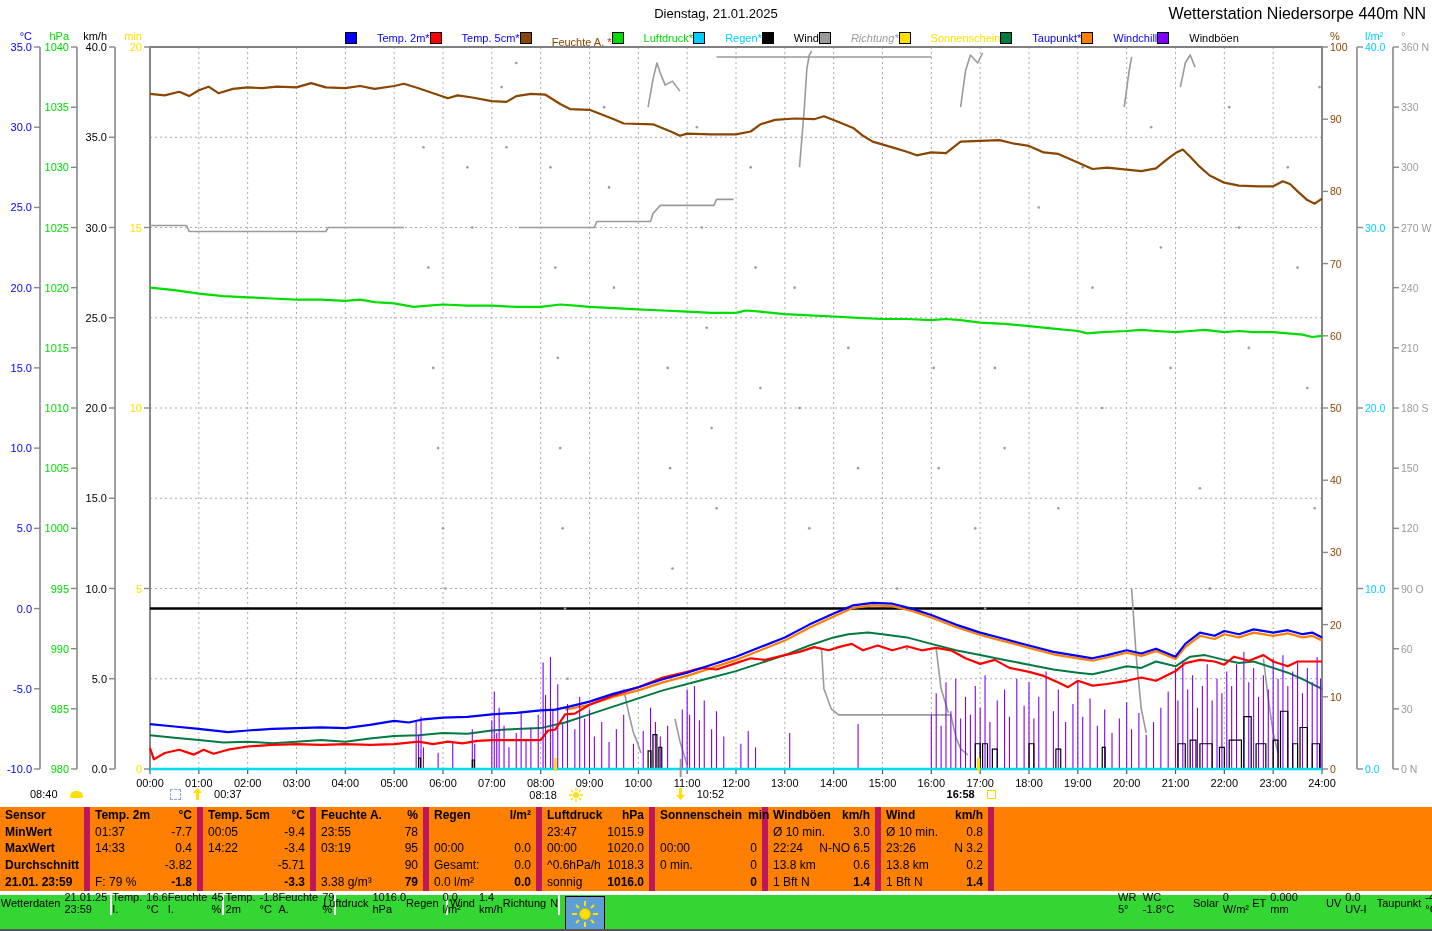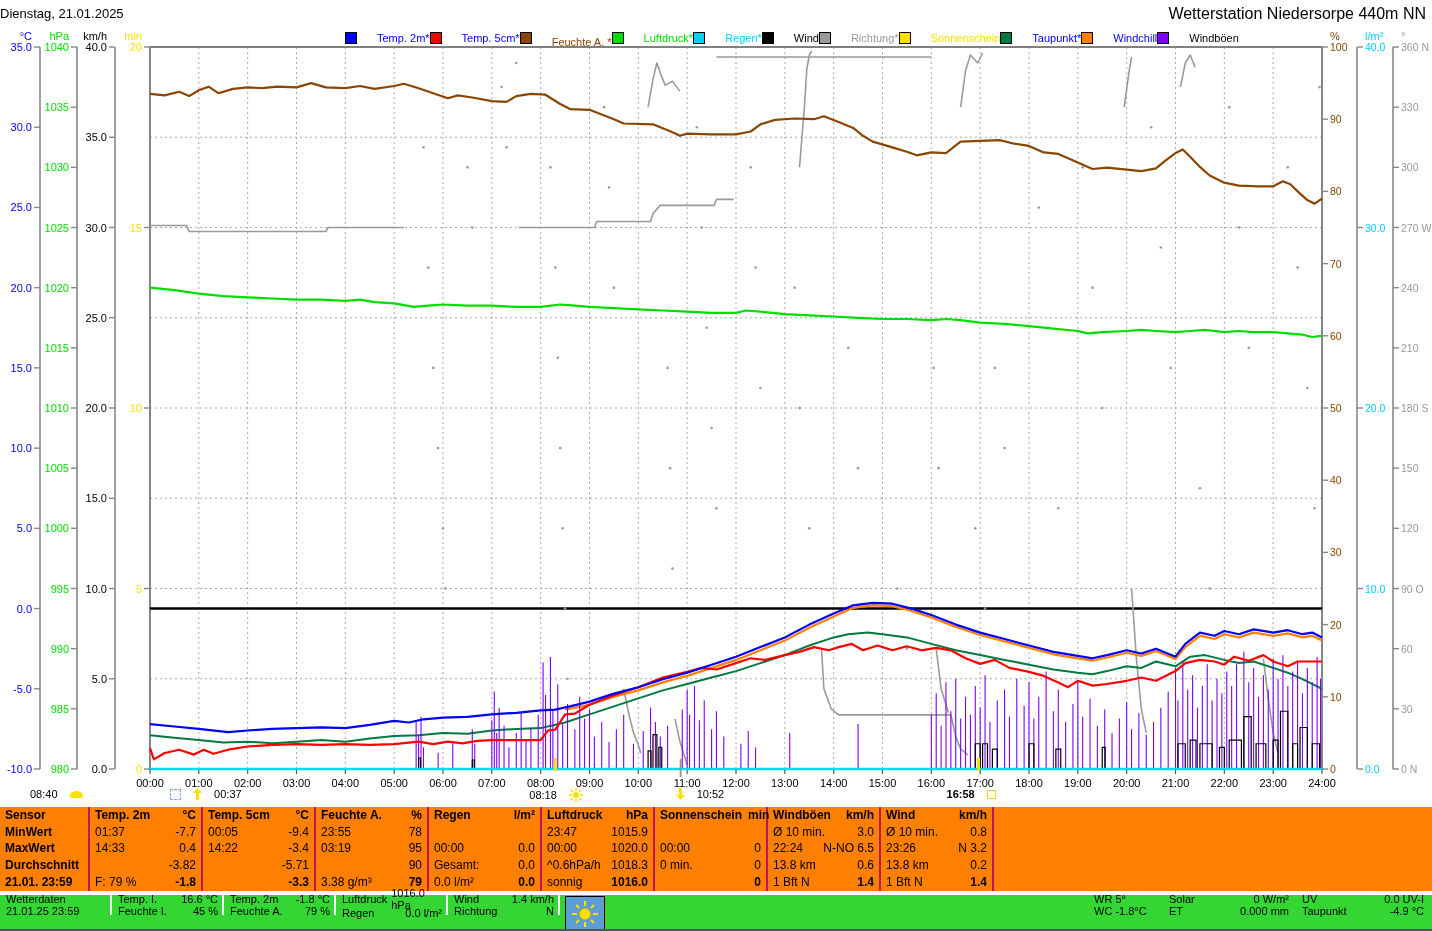--- a/index.html
+++ b/index.html
@@ -1,42 +1,42 @@
 <!DOCTYPE html>
 <html><head>
 <meta charset="utf-8">
 <style>
   html,body{margin:0;padding:0;}
   body{width:1432px;height:931px;position:relative;background:#fff;
        font-family:"Liberation Sans",sans-serif;color:#000;overflow:hidden;}
-  #title{position:absolute;top:6px;left:0;width:100%;font-size:13px;}
+  #title{position:absolute;top:6px;left:0;width:100%;text-align:center;font-size:13px;}
   #station{position:absolute;top:5px;right:6px;font-size:16px;}
   #legend{position:absolute;left:345px;top:28px;width:850px;display:flex;
           justify-content:space-between;font-size:11px;}
   .leg{display:flex;align-items:center;gap:20px;white-space:nowrap;}
   .leg .sq{width:10px;height:10px;border:1px solid #000;display:inline-block;}
   #chart-svg{position:absolute;left:0;top:0;}
   .mk{position:absolute;font-size:11px;display:flex;align-items:center;gap:12px;white-space:nowrap;}
   .dashbox{width:9px;height:9px;border:1px dashed #88a7e0;display:inline-block;}
   .sqopen{width:7px;height:7px;border:1px solid #f4d800;display:inline-block;}
   .moonblob{width:13px;height:7px;background:#ffe000;border-radius:7px 7px 2px 2px;display:inline-block;}
   
   #dtable{position:absolute;top:805px;left:0;width:1432px;height:86px;background:#ff8000;
           display:flex;font-size:12px;border-top:2px solid #fff;box-sizing:border-box;}
-  .tcol{display:flex;flex-direction:column;border-right:2px solid #be185d;
+  .tcol{display:flex;flex-direction:column;border-right:6px solid #be185d;
         padding:0 5px;box-sizing:border-box;flex:0 0 auto;}
   .tcol .trow{height:16.6px;display:flex;justify-content:space-between;align-items:center;gap:6px;}
   .tcol .hdr,.b{font-weight:bold;}
   .tfill{flex:1 1 auto;}
   
   #statusbar{position:absolute;top:893px;left:0;width:1432px;height:36px;background:#33d633;
              font-size:11px;box-sizing:border-box;border-top:2px solid #fff;}
-  .scell{position:absolute;top:0;height:20px;display:flex;flex-direction:column;justify-content:center;
+  .scell{position:absolute;top:0;height:20px;display:flex;flex-direction:row;justify-content:center;
          border-right:2px solid #fff;padding:0 4px;box-sizing:border-box;}
-  .scell.noborder{border-right:none;}
+  .scell.noborder{border-right:none;margin-left:24px;}
   .srow{height:16px;display:flex;justify-content:space-between;align-items:center;gap:4px;}
   #sunbox{position:absolute;top:1px;left:565px;width:38px;height:33px;background:#5d9fd4;
           border:1px solid #000;display:flex;align-items:center;justify-content:center;}
   #bottomline{position:absolute;top:929px;left:0;width:1432px;height:2px;background:#555;}
 </style>
 </head>
 <body>
 
 <div id="title">Dienstag, 21.01.2025</div>
 <div id="station">Wetterstation Niedersorpe 440m NN</div>
@@ -60,21 +60,21 @@
     <span class="leg">
       <span class="sq" style="background: rgb(0, 207, 255);"></span>
       <span style="color: rgb(0, 207, 255);">Regen*</span>
     </span>
     <span class="leg">
       <span class="sq" style="background: rgb(0, 0, 0);"></span>
       <span style="color: rgb(0, 0, 0);">Wind</span>
     </span>
     <span class="leg">
       <span class="sq" style="background: rgb(154, 154, 154);"></span>
-      <span style="color: rgb(154, 154, 154);">Richtung*</span>
+      <span style="color: rgb(154, 154, 154); font-style: italic;">Richtung*</span>
     </span>
     <span class="leg">
       <span class="sq" style="background: rgb(255, 224, 0);"></span>
       <span style="color: rgb(255, 224, 0);">Sonnenschein</span>
     </span>
     <span class="leg">
       <span class="sq" style="background: rgb(0, 122, 64);"></span>
       <span style="color: rgb(0, 0, 255);">Taupunkt*</span>
     </span>
     <span class="leg">

